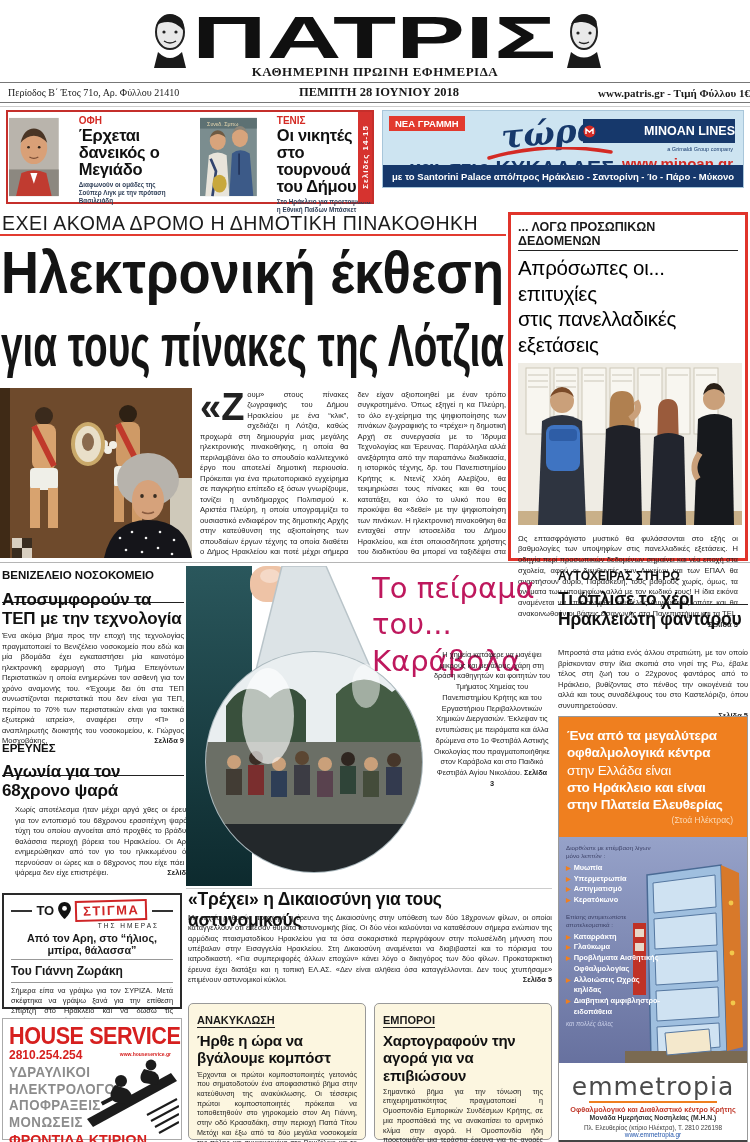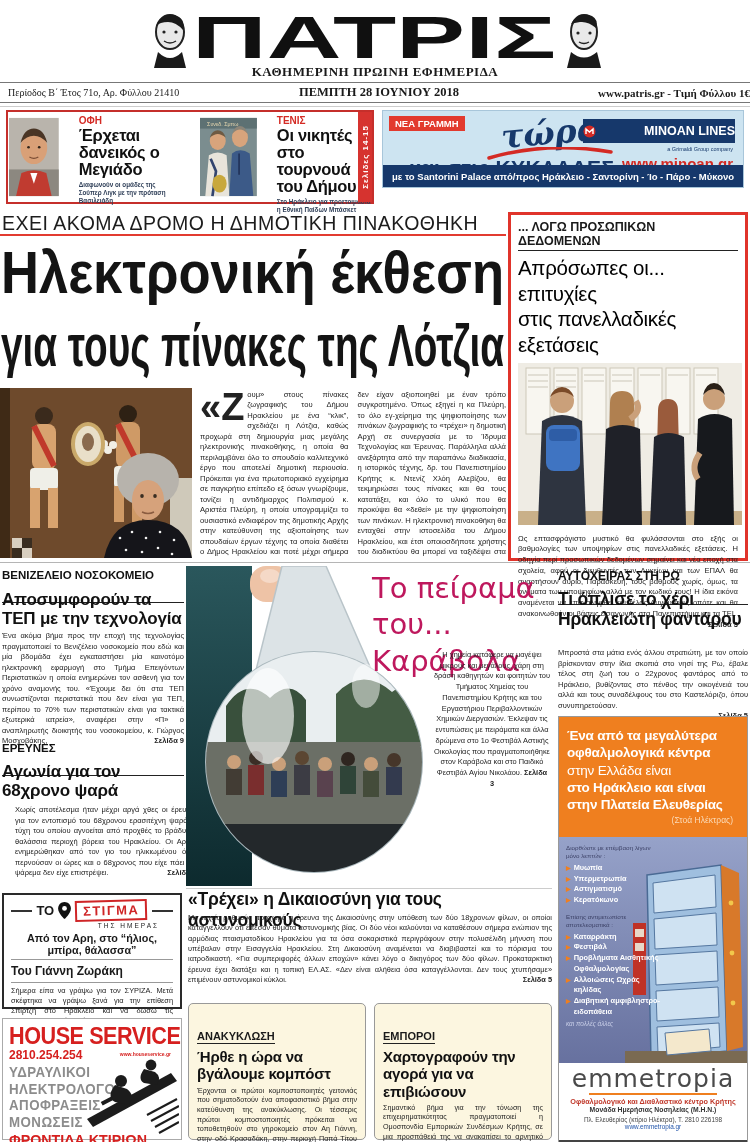--- a/index.html
+++ b/index.html
@@ -76,38 +76,38 @@
   .hs-phone{color:#d6201f;font-weight:bold;font-size:12px;margin-top:-2px}
   .hs-url{position:absolute;right:10px;top:32px;color:#d6201f;font-size:5px;font-weight:bold}
   .hs-svc{color:#8c8c8c;font-weight:bold;font-size:14px;line-height:1.18;letter-spacing:.5px;transform:scaleX(.95);transform-origin:0 0;white-space:nowrap}
   .hs-tag{color:#d6201f;font-weight:bold;font-size:15.5px;margin-top:1px;transform:scaleX(.92);transform-origin:0 0;white-space:nowrap}
 
   
   .just-title{top:889px;left:188px;width:364px;font-weight:bold;font-size:17.5px;letter-spacing:-.2px;color:#111}
   .just-body{top:913px;left:188px;width:364px;font-size:7.4px;line-height:1.4;text-align:justify;color:#222}
 
   
-  .cream{position:absolute;top:1003px;width:178px;height:137px;background:#fcf6e0;border:1px solid #999;border-radius:5px;padding:22px 8px}
+  .cream{position:absolute;top:1003px;width:178px;height:137px;background:#fcf6e0;border:1px solid #999;border-radius:5px;padding:6px 8px}
   .cr-k{font-weight:bold;font-size:11px;border-bottom:1.5px solid #222;display:inline-block;padding-bottom:1px}
   .cr-t{font-weight:bold;font-size:15px;line-height:1.15;margin:4px 0 3px;letter-spacing:-.2px;color:#111}
   .cr-b{font-size:7.2px;line-height:1.35;text-align:justify;color:#222}
 
   
   .emme{top:716px;left:558px;width:190px;height:426px;border:1px solid #999;background:#fff}
   .em-orange{background:#ef7f1f;color:#fff;padding:10px 8px 6px;height:120px}
   .em-h{font-size:13.5px;line-height:1.28;letter-spacing:-.2px}
   .em-h.b{font-weight:bold}
   .em-note{font-size:8.5px;color:#fbdcba;text-align:right;padding-right:6px;margin-top:2px}
   .em-blue{position:relative;height:226px;background:linear-gradient(#96a2c9,#67719f);overflow:hidden}
   .em-txt{position:absolute;left:7px;top:7px;width:96px}
   .em-intro{color:#3c4166;font-size:6.2px;line-height:1.35;margin-bottom:2px}
   .em-li{display:flex;gap:3px;align-items:flex-start;color:#fff;font-weight:bold;font-size:7.4px;line-height:1.45}
   .em-li .mk{color:#ef7f1f;font-size:6px;line-height:1.8}
   .em-more{color:#c9cfe8;font-style:italic;font-size:6.4px;margin-top:2px}
-  .em-white{height:80px;text-align:center;padding-top:3px;border-bottom:3px solid #444}
+  .em-white{height:80px;text-align:center;padding-top:11px;border-bottom:3px solid #444}
   .em-logo{font-family:"DejaVu Sans",sans-serif;font-size:25px;color:#4a4a4a;letter-spacing:1px;line-height:1}
   .em-rule{width:128px;height:2px;background:#ef7f1f;margin:2px auto}
   .em-s1{color:#c0392b;font-weight:bold;font-size:7.3px;margin-top:2px}
   .em-s2{color:#333;font-weight:bold;font-size:6.8px}
   .em-ad1{font-size:6.4px;color:#444;margin-top:3px}
   .em-ad2{font-size:6.4px;color:#2255aa}
 </style>
 </head>
 <body>
 
@@ -495,21 +495,21 @@
             <span class="mk">▶</span>
             <span>Κερατόκωνο</span>
           </div>
         <div class="em-intro" style="margin-top:7px">Επίσης αντιμετωπίστε αποτελεσματικά :</div>
         <div class="em-li">
             <span class="mk">▶</span>
             <span>Καταρράκτη</span>
           </div>
         <div class="em-li">
             <span class="mk">▶</span>
-            <span>Φεστιβάλ</span>
+            <span>Γλαύκωμα</span>
           </div>
         <div class="em-li">
             <span class="mk">▶</span>
             <span>Προβλήματα Αισθητικής Οφθαλμολογίας</span>
           </div>
         <div class="em-li">
             <span class="mk">▶</span>
             <span>Αλλοιώσεις Ωχράς κηλίδας</span>
           </div>
         <div class="em-li">

